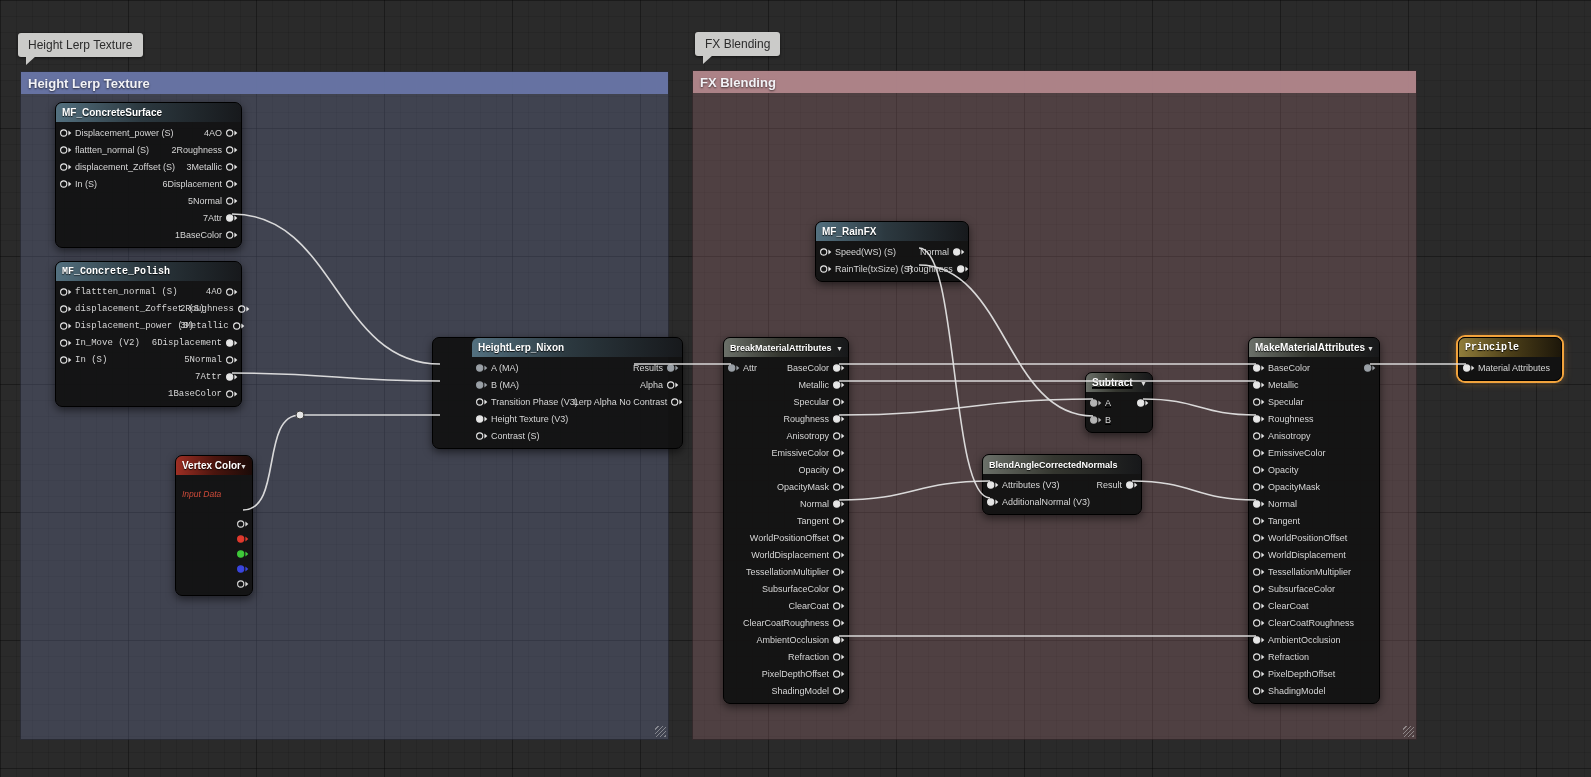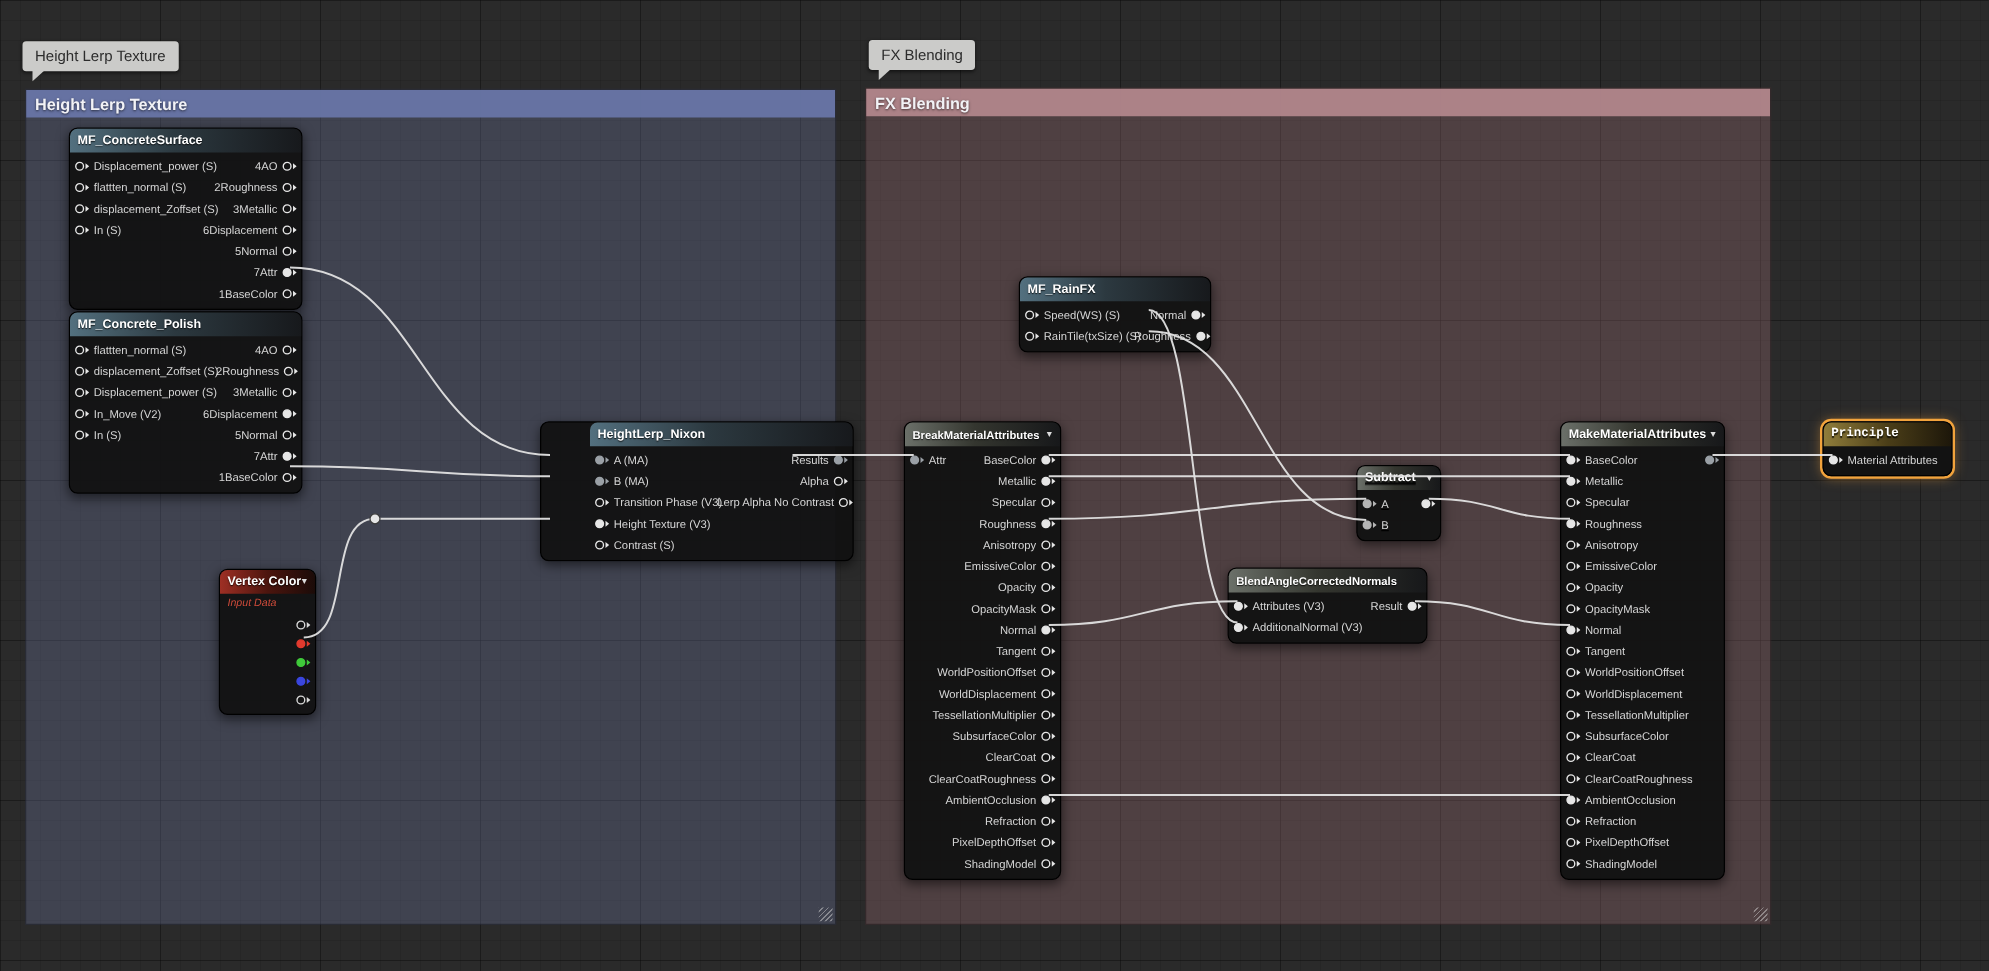--- a/index.html
+++ b/index.html
@@ -42,21 +42,21 @@
   .hdr-func{background:linear-gradient(90deg,#53707f 0%,#2c3940 45%,#17191c 100%);}
   .hdr-gray{background:linear-gradient(90deg,#6b7069 0%,#34362f 45%,#17181a 100%);}
   .hdr-red{background:linear-gradient(90deg,#9e2f24 0%,#4c150e 50%,#1b0b08 100%);}
   .hdr-gold{background:linear-gradient(90deg,#907d3b 0%,#4b3e18 50%,#1d170a 100%);font-family:Liberation Mono, monospace;}
   .node-body{padding:2px 0 4px;}
   .pin-row{display:flex;justify-content:space-between;align-items:center;height:17px;padding:0 3px;}
   .pin-left,.pin-right{display:flex;align-items:center;gap:3px;min-width:1px;}
   .pin-label{font-size:9px;color:#d6d6d6;white-space:nowrap;}
   .pin{display:inline-flex;align-items:center;}
   .vc .pin-row{height:15px;}
-  .vc-sub{font-style:italic;color:#cf4b3a;font-size:8.5px;padding:1px 6px;line-height:13px;}
+  .vc-sub{font-style:italic;color:#cf4b3a;font-size:8.5px;padding:13px 6px;line-height:13px;}
   .selected{box-shadow:0 0 0 2px #f2a33c,0 0 10px rgba(242,163,60,.55);}
   
   #wires{position:absolute;inset:0;z-index:30;pointer-events:none;}
   .wire{fill:none;stroke:#e2e2e2;stroke-width:1.6;opacity:.95;}
   .reroute{fill:#e6e6e6;stroke:#3a3a3a;stroke-width:1;}
 </style>
 </head>
 <body>
 
 <div class="canvas">
@@ -211,21 +211,21 @@
               <svg width="13" height="10" viewBox="0 0 13 10">
                 <circle cx="4.7" cy="5" r="3.1" fill="none" stroke="#e6e6e6" stroke-width="1.1"></circle>
                 <path d="M9.4 2.6 L12.3 5 L9.4 7.4 Z" fill="#e6e6e6"></path>
               </svg>
             </span>
           </span>
         </div>
       </div>
   </div>
 
-  <div class="node" style="left:55px;top:249px;width:185px;">
+  <div class="node" style="left:55px;top:261px;width:185px;font-family:Liberation Mono, monospace;">
     <div class="node-header hdr-func">
       <span class="node-title">MF_Concrete_Polish</span>
     </div>
     <div class="node-body">
         <div class="pin-row">
           <span class="pin-left">
             <span class="pin">
               <svg width="13" height="10" viewBox="0 0 13 10">
                 <circle cx="4.7" cy="5" r="3.1" fill="none" stroke="#e6e6e6" stroke-width="1.1"></circle>
                 <path d="M9.4 2.6 L12.3 5 L9.4 7.4 Z" fill="#e6e6e6"></path>

